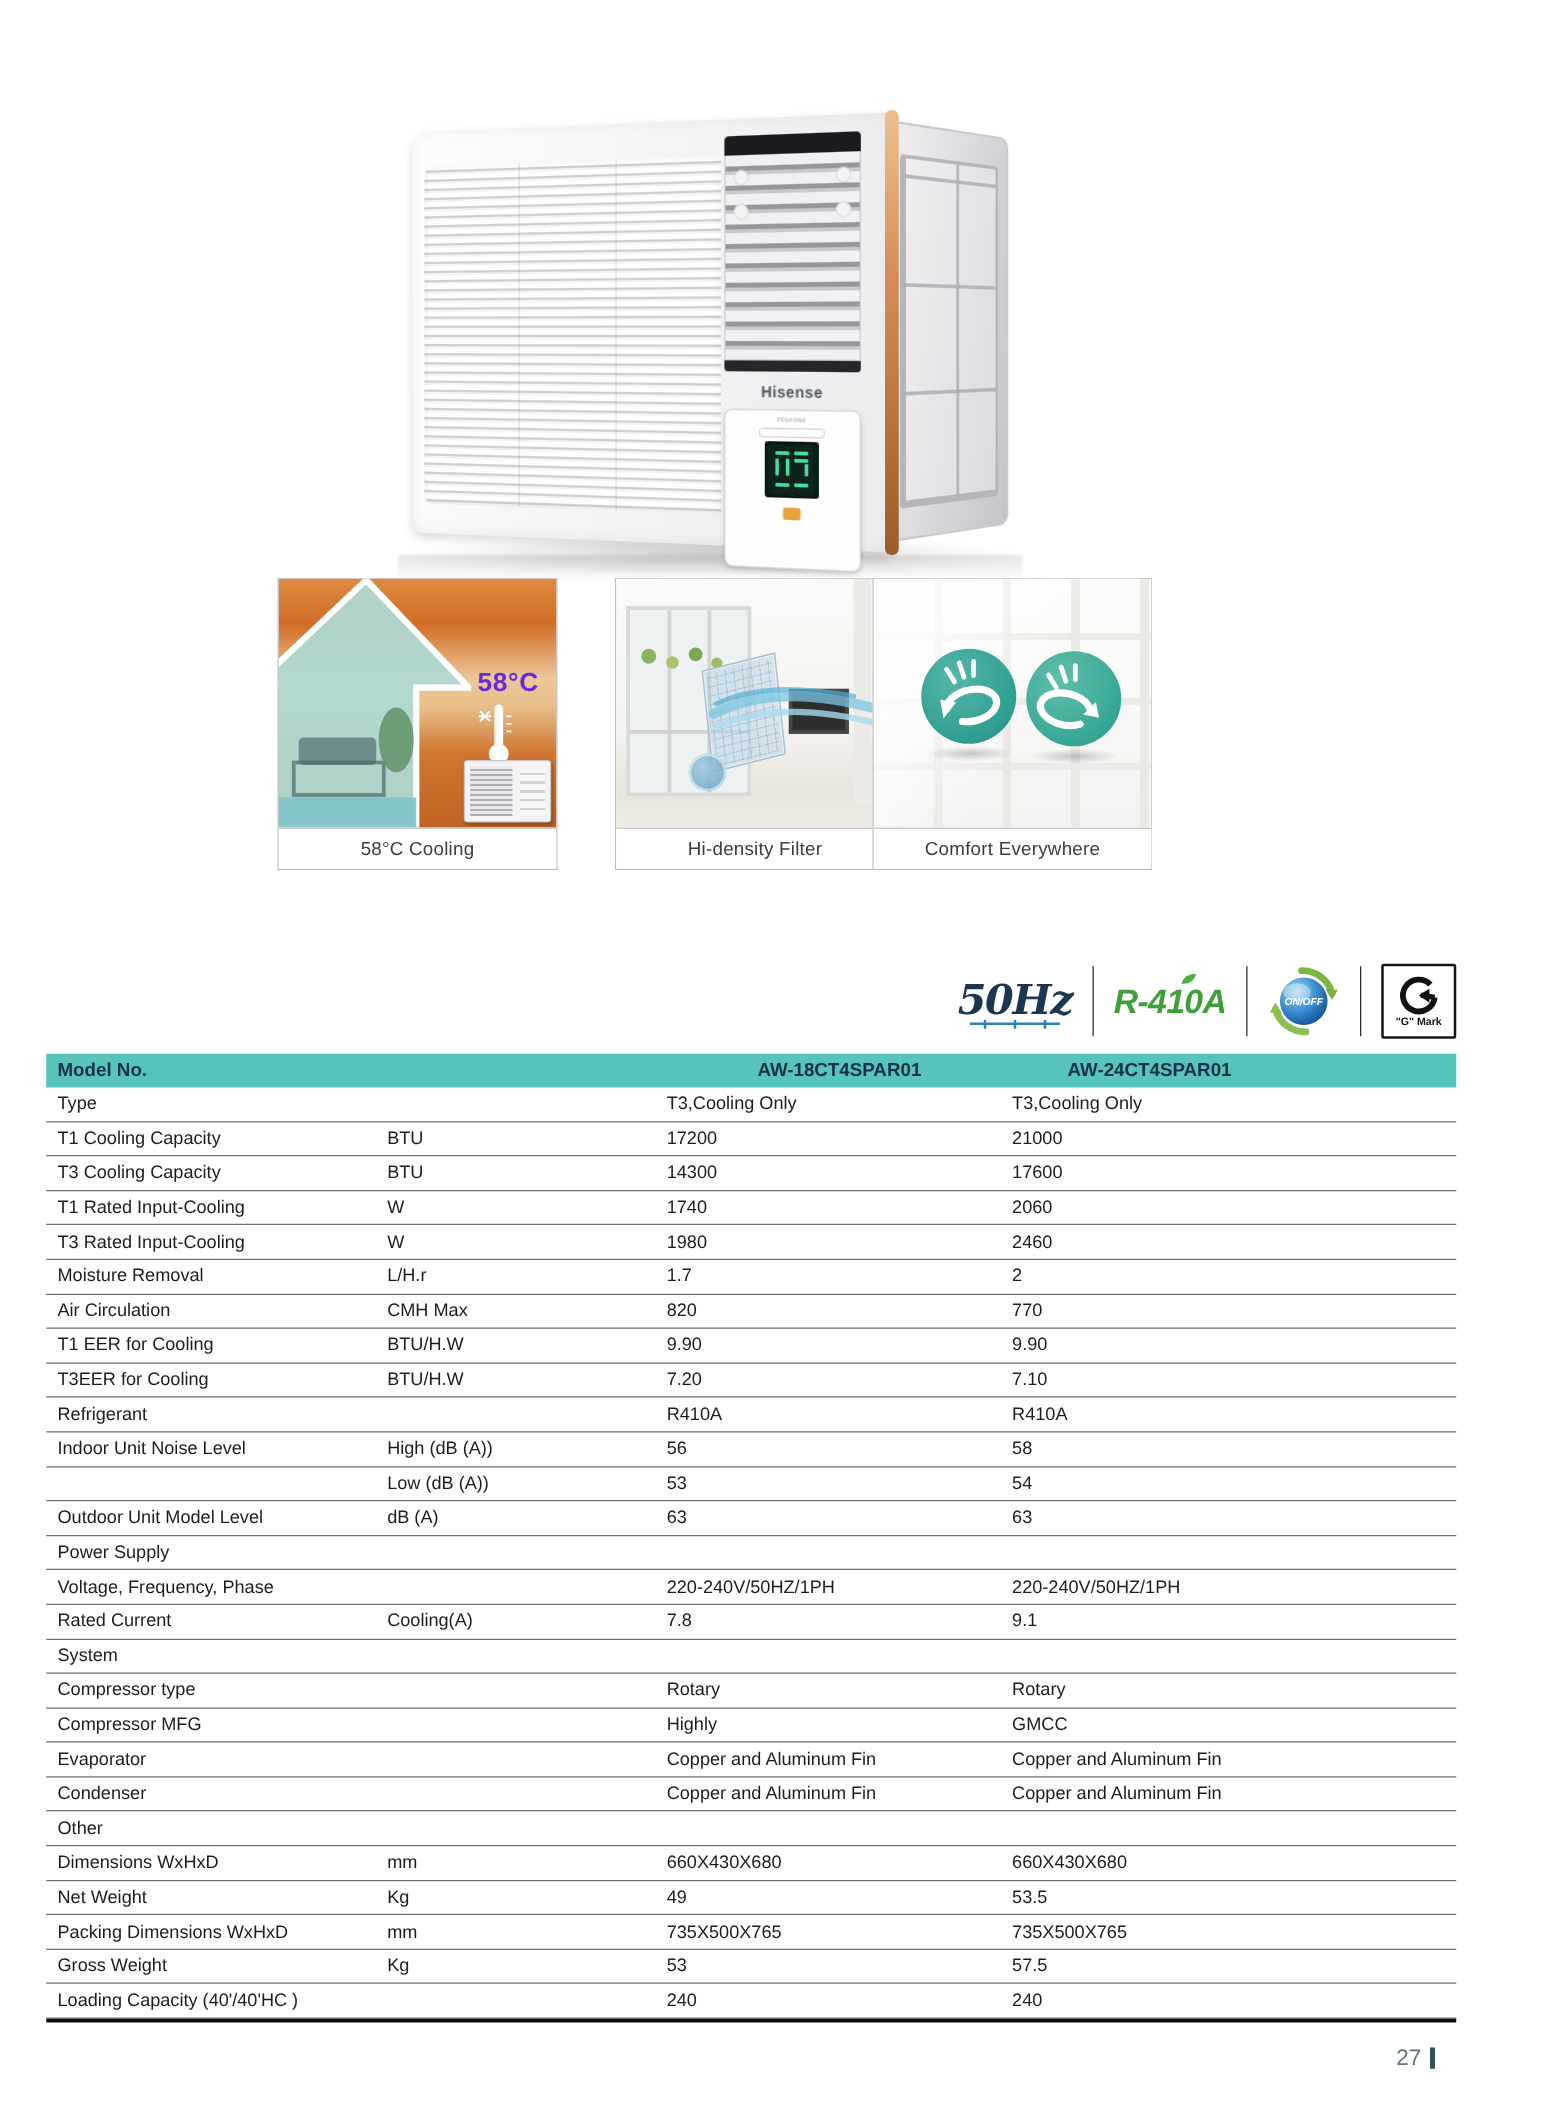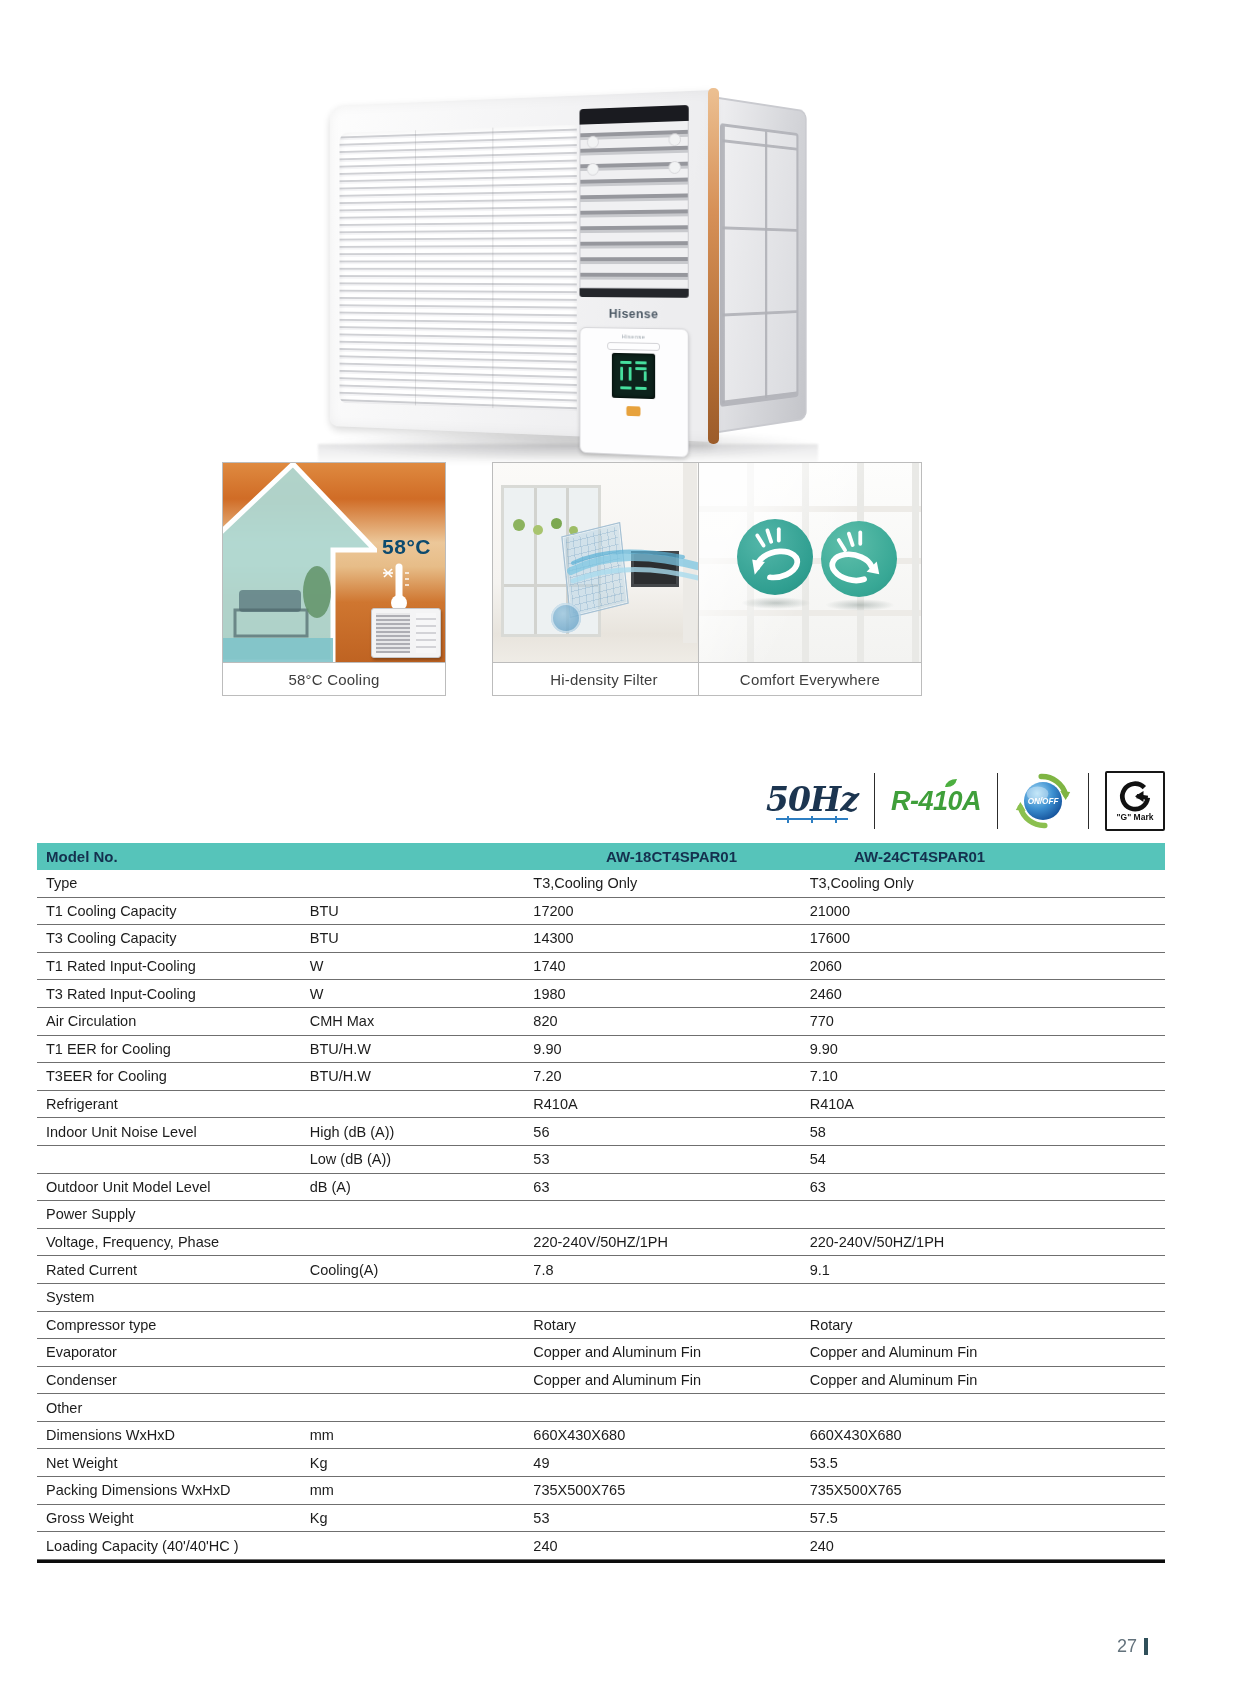--- a/index.html
+++ b/index.html
@@ -61,21 +61,21 @@
     background:linear-gradient(180deg,#ecc092,#d69057 35%,#b06b33 80%,#9c5c2a);}
 
   
   .card{top:462px;width:222px;height:232px;border:1px solid #bcbcbc;background:#fff;}
   .card-img{position:relative;width:100%;height:199px;overflow:hidden;}
   .card-cap{height:32px;border-top:1px solid #bcbcbc;display:flex;align-items:center;
     justify-content:center;font-size:15px;color:#3d3d3d;letter-spacing:.2px;background:#fff;}
   .c1-sky{position:absolute;inset:0;
     background:linear-gradient(180deg,#df8a40 0%,#d06c26 18%,#ecc799 40%,#e7bd88 52%,#cf7630 70%,#bf6322 100%);}
   .c1-house{position:absolute;left:-6px;bottom:0;}
-  .c1-temp{position:absolute;right:14px;top:72px;color:#0c4a6e;font-weight:bold;font-size:21px;
+  .c1-temp{position:absolute;right:14px;top:72px;color:#6d28d9;font-weight:bold;font-size:21px;
     letter-spacing:.5px;}
   .c1-thermo{position:absolute;right:34px;top:98px;}
   .c1-ac{position:absolute;right:4px;bottom:4px;width:68px;height:48px;background:#f4f4f5;
     border:1px solid #c7c7ca;border-radius:3px;box-shadow:1px 2px 3px rgba(0,0,0,.3);}
   .c1-ac .gr{position:absolute;left:4px;top:4px;bottom:4px;width:34px;
     background:repeating-linear-gradient(180deg,#e8e8ea 0 2px,#aeaeb4 2px 4px);}
   .c1-ac .pn{position:absolute;right:4px;top:4px;bottom:4px;width:20px;
     background:repeating-linear-gradient(180deg,#f7f7f8 0 5px,#d3d3d7 5px 7px);}
   
   .c2-bg{position:absolute;inset:0;background:linear-gradient(180deg,#fbfaf8 0%,#f5f3f0 60%,#e8e4dd 86%,#efece6 100%);}
@@ -362,20 +362,27 @@
         <div class=""></div>
       </div>
       <div class="trow">
         <div class="c-label">T3 Rated Input-Cooling</div>
         <div class="c-unit">W</div>
         <div class="c-val">1980</div>
         <div class="c-val">2460</div>
         <div class=""></div>
       </div>
       <div class="trow">
+        <div class="c-label">Moisture Removal</div>
+        <div class="c-unit">L/H.r</div>
+        <div class="c-val">1.7</div>
+        <div class="c-val">2</div>
+        <div class=""></div>
+      </div>
+      <div class="trow">
         <div class="c-label">Air Circulation</div>
         <div class="c-unit">CMH Max</div>
         <div class="c-val">820</div>
         <div class="c-val">770</div>
         <div class=""></div>
       </div>
       <div class="trow">
         <div class="c-label">T1 EER for Cooling</div>
         <div class="c-unit">BTU/H.W</div>
         <div class="c-val">9.90</div>
@@ -438,20 +445,27 @@
         <div class="c-label">System</div>
       </div>
       <div class="trow">
         <div class="c-label">Compressor type</div>
         <div class="c-unit"></div>
         <div class="c-val">Rotary</div>
         <div class="c-val">Rotary</div>
         <div class=""></div>
       </div>
       <div class="trow">
+        <div class="c-label">Compressor MFG</div>
+        <div class="c-unit"></div>
+        <div class="c-val">Highly</div>
+        <div class="c-val">GMCC</div>
+        <div class=""></div>
+      </div>
+      <div class="trow">
         <div class="c-label">Evaporator</div>
         <div class="c-unit"></div>
         <div class="c-val">Copper and Aluminum Fin</div>
         <div class="c-val">Copper and Aluminum Fin</div>
         <div class=""></div>
       </div>
       <div class="trow">
         <div class="c-label">Condenser</div>
         <div class="c-unit"></div>
         <div class="c-val">Copper and Aluminum Fin</div>

